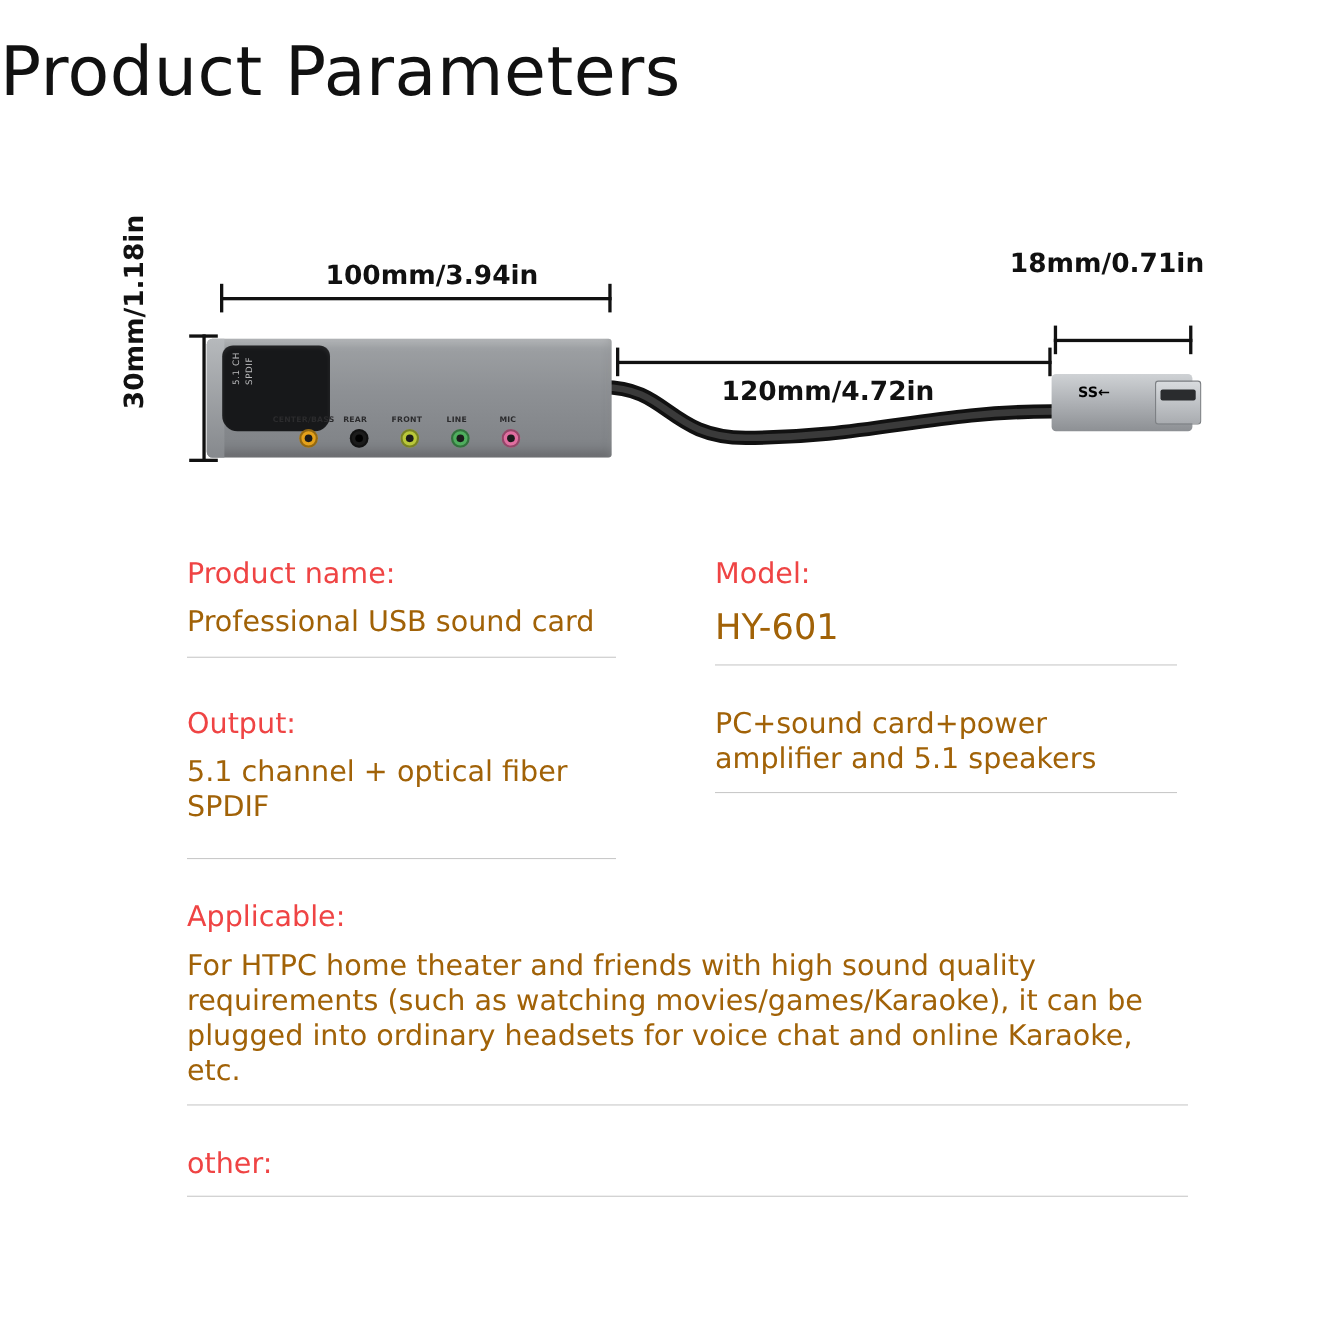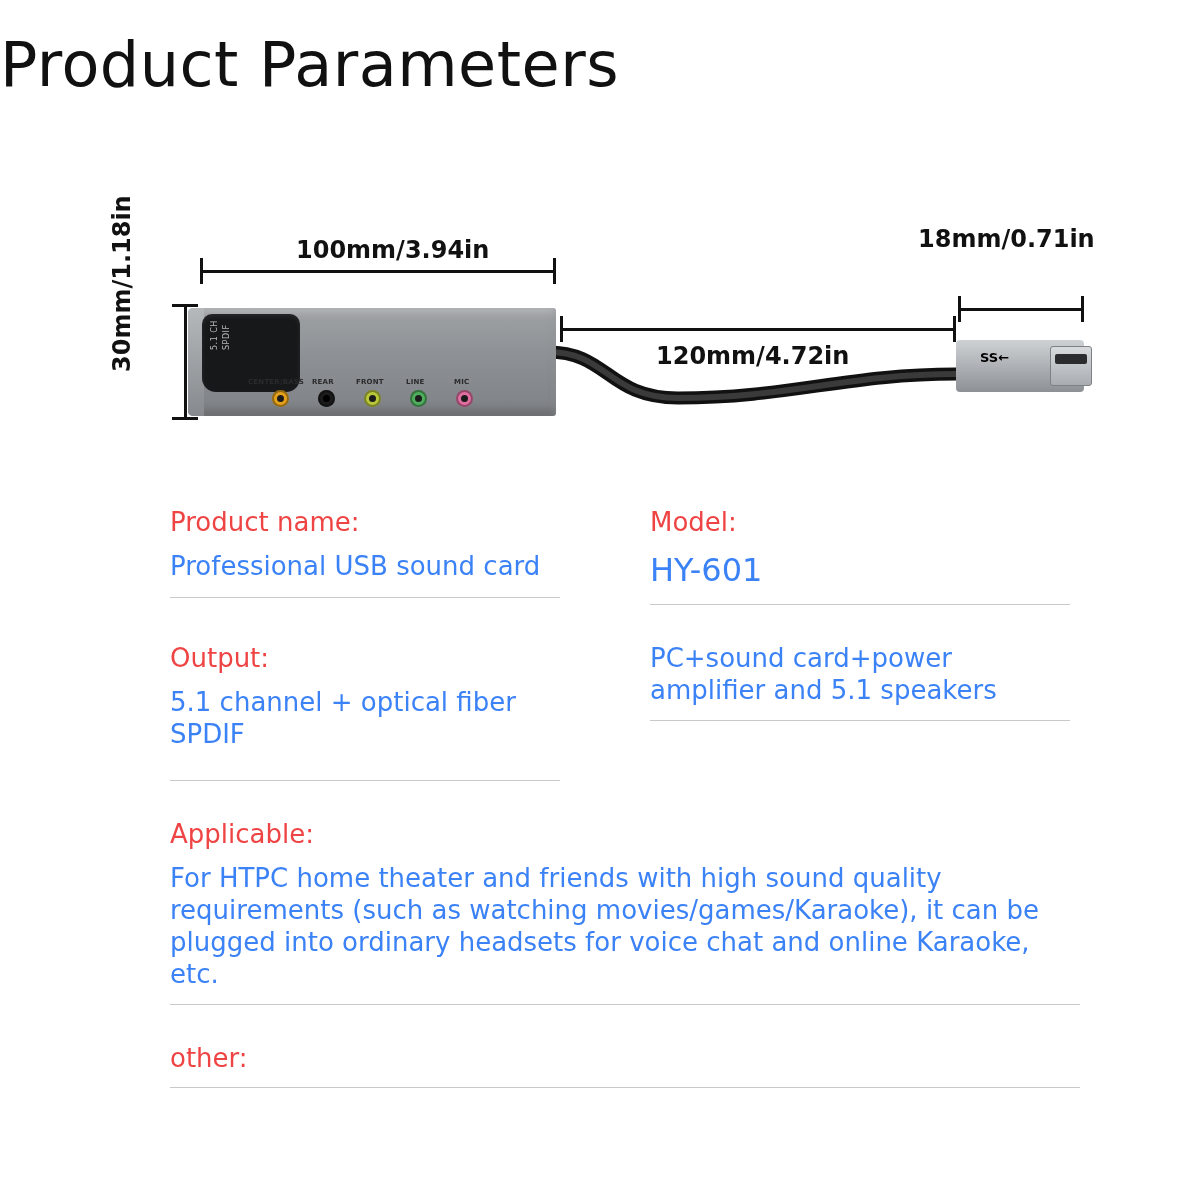--- a/index.html
+++ b/index.html
@@ -175,21 +175,21 @@
   .cell.right { width: 420px; margin-left: 60px; }
   .cell.full { width: 910px; }
 
   .label {
     font-size: 26px;
     color: #ef4444;
     margin-bottom: 14px;
   }
   .value {
     font-size: 26px;
-    color: #3b82f6;
+    color: #a16207;
     line-height: 1.22;
   }
   .value.big {
     font-size: 32px;
   }
   .rule {
     border-bottom: 1.5px solid #c9c9c9;
     margin-top: 14px;
   }
   .gap-top { margin-top: 26px; }

